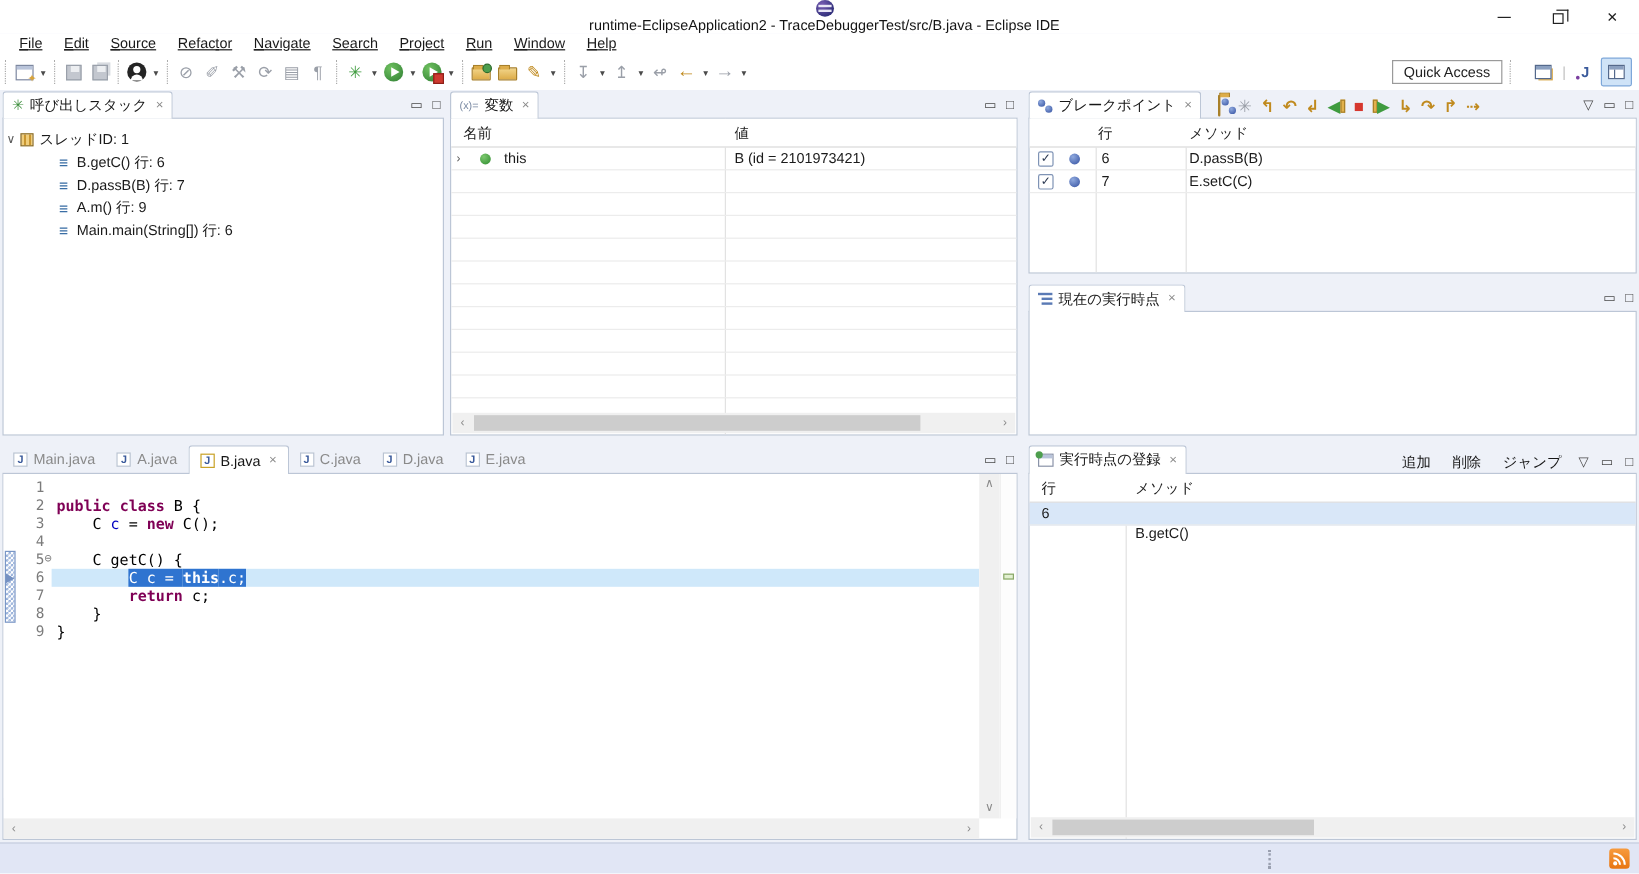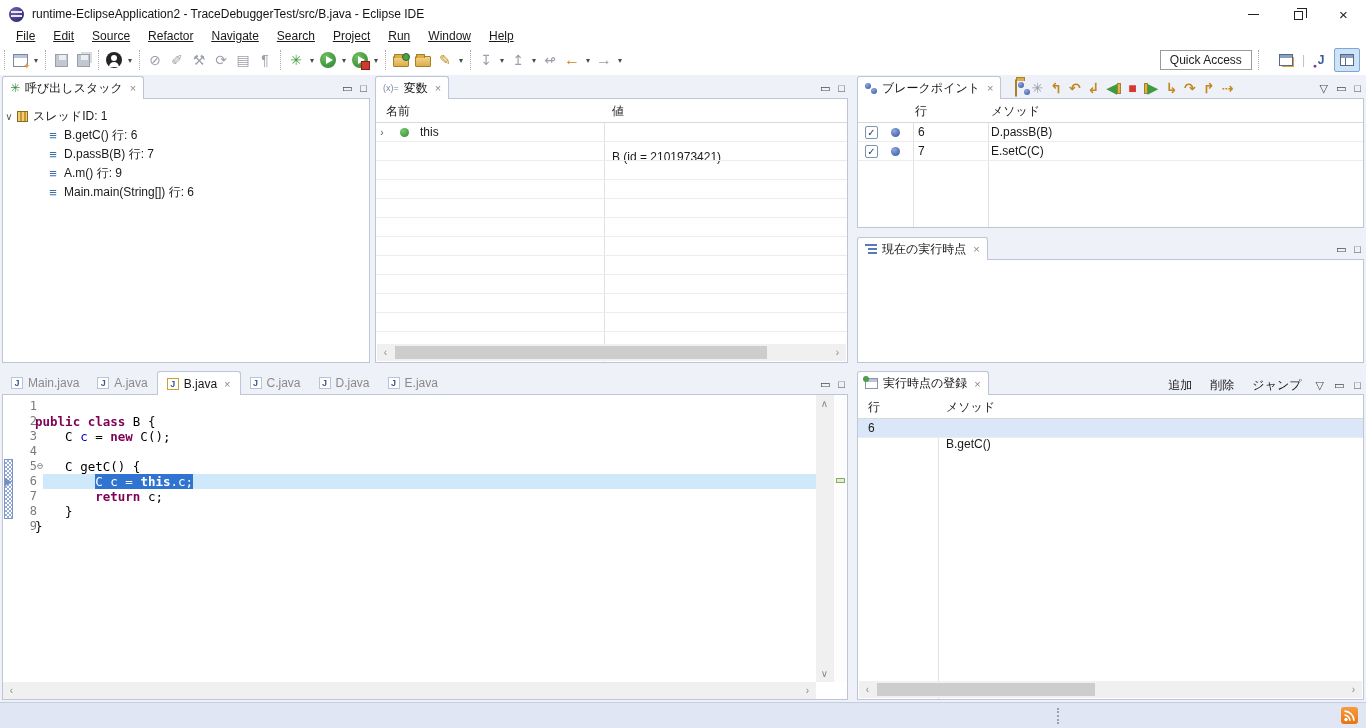--- a/index.html
+++ b/index.html
@@ -1,21 +1,21 @@
 <!DOCTYPE html>
 <html><head>
 <meta charset="utf-8">
 <style>
   * { margin:0; padding:0; box-sizing:border-box; }
   html,body { width:1366px; height:728px; overflow:hidden; }
   body { font-family:"Liberation Sans","DejaVu Sans",sans-serif; font-size:12px; color:#1a1a1a; background:#fff; }
   .window { position:relative; width:1366px; height:728px; background:#f2f4fa; overflow:hidden; }
 
   
-  .titlebar { position:absolute; left:0; top:0; width:100%; height:28px; background:#fff; display:flex; align-items:center; }
+  .titlebar { position:absolute; left:0; top:0; width:100%; height:28px; background:#fff; display:flex; align-items:center;flex-direction:column; }
   .app-icon { width:15px; height:15px; border-radius:50%; margin-left:9px;
     background:radial-gradient(circle at 35% 30%, #7a5fb5, #33317d 70%); position:relative; overflow:hidden; }
   .app-icon::before, .app-icon::after { content:""; position:absolute; left:2px; right:2px; height:2px; background:#e8e6f5; }
   .app-icon::before { top:4px; } .app-icon::after { top:8px; }
   .title-text { margin-left:8px; color:#141414; }
   .win-btns { position:absolute; right:0; top:0; height:28px; display:flex; }
   .win-btn { width:45px; height:28px; display:flex; align-items:center; justify-content:center; color:#222; font-size:13px; }
   .restore-glyph { width:9px; height:9px; border:1px solid #222; position:relative; background:#fff; margin-top:2px; }
   .restore-glyph::before { content:""; position:absolute; left:2px; top:-4px; width:9px; height:9px; border:1px solid #222; border-left:none; border-bottom:none; }
   .min-glyph { width:11px; height:1px; background:#222; }
@@ -112,21 +112,21 @@
 
   
   .etab { display:inline-flex; align-items:center; gap:5px; height:24px; padding:0 9px; color:#8a8a8a; }
   .etab.active { background:#fff; color:#161616; border:1px solid #bcc6d6; border-bottom:none; border-radius:3px 3px 0 0; }
   .jico { width:12px; height:12px; border:1px solid #b9c3d2; background:#fff; color:#3a5a9b; font-weight:bold; font-size:9px; text-align:center; line-height:11px; }
   .etab.active .jico { border-color:#c9a227; }
   .code-wrap { position:absolute; left:0; top:0; right:31px; bottom:17px; overflow:hidden; background:#fff; }
   .code-line { position:relative; height:15px; white-space:pre; font-family:"DejaVu Sans Mono","Liberation Mono",monospace; font-size:12.5px; }
   .code-line .num { position:absolute; left:12px; width:22px; text-align:right; color:#7b7b7b; font-size:12px; }
   .code-line .fold { position:absolute; left:34px; color:#808080; font-size:10px; top:1px; }
-  .code-line .txt { position:absolute; left:32px; top:0; }
+  .code-line .txt { position:absolute; left:44px; top:0; }
   .code-line.cur::before { content:""; position:absolute; left:40px; right:0; top:0; bottom:0; background:#cfe8fa; }
   .tk-k { color:#7f0055; font-weight:bold; } .tk-p { color:#000; } .tk-f { color:#0000c0; }
   .tk-s { background:#2f74d0; color:#fff; position:relative; } .tk-sk { background:#2f74d0; color:#fff; font-weight:bold; position:relative; }
   .ann-ruler { position:absolute; left:0; top:0; bottom:17px; width:12px; background:#fff; }
   .range-bar { position:absolute; left:1px; width:9px; border:1px solid #7a97c6; background-color:#fff;
     background-image:linear-gradient(45deg,#93add8 25%,transparent 25%,transparent 75%,#93add8 75%),linear-gradient(45deg,#93add8 25%,transparent 25%,transparent 75%,#93add8 75%);
     background-size:4px 4px; background-position:0 0,2px 2px; }
   .ip-arrow { position:absolute; left:2px; width:0; height:0; border-top:4px solid transparent; border-bottom:4px solid transparent; border-left:7px solid #7591c2; }
   .overview { position:absolute; right:0; top:0; bottom:17px; width:14px; background:#fdfdfd; border-left:1px solid #ededed; }
   .ov-mark { position:absolute; left:2px; width:9px; height:5px; background:#e2f0d0; border:1px solid #8aa86a; }
@@ -326,21 +326,21 @@
         <div class="col-line" style="left:228px;"></div>
         <div class="thead">
           <span class="tcell" style="left:10px;">名前</span>
           <span class="tcell" style="left:236px;">値</span>
         </div>
         <div id="var-rows">
             <div class="trow" style="top: 24px;">
               <span class="chev tcell">›</span>
               <span class="gdot tcell" style="left: 24px; top: 5px;"></span>
               <span class="tcell" style="left: 44px;">this</span>
-              <span class="tcell" style="left: 236px; margin-top: 25px;">B (id = 2101973421)</span>
+              <span class="tcell" style="left: 236px;">B (id = 2101973421)</span>
             </div>
             <div class="trow" style="top: 43px;"></div>
             <div class="trow" style="top: 62px;"></div>
             <div class="trow" style="top: 81px;"></div>
             <div class="trow" style="top: 100px;"></div>
             <div class="trow" style="top: 119px;"></div>
             <div class="trow" style="top: 138px;"></div>
             <div class="trow" style="top: 157px;"></div>
             <div class="trow" style="top: 176px;"></div>
             <div class="trow" style="top: 195px;"></div>

